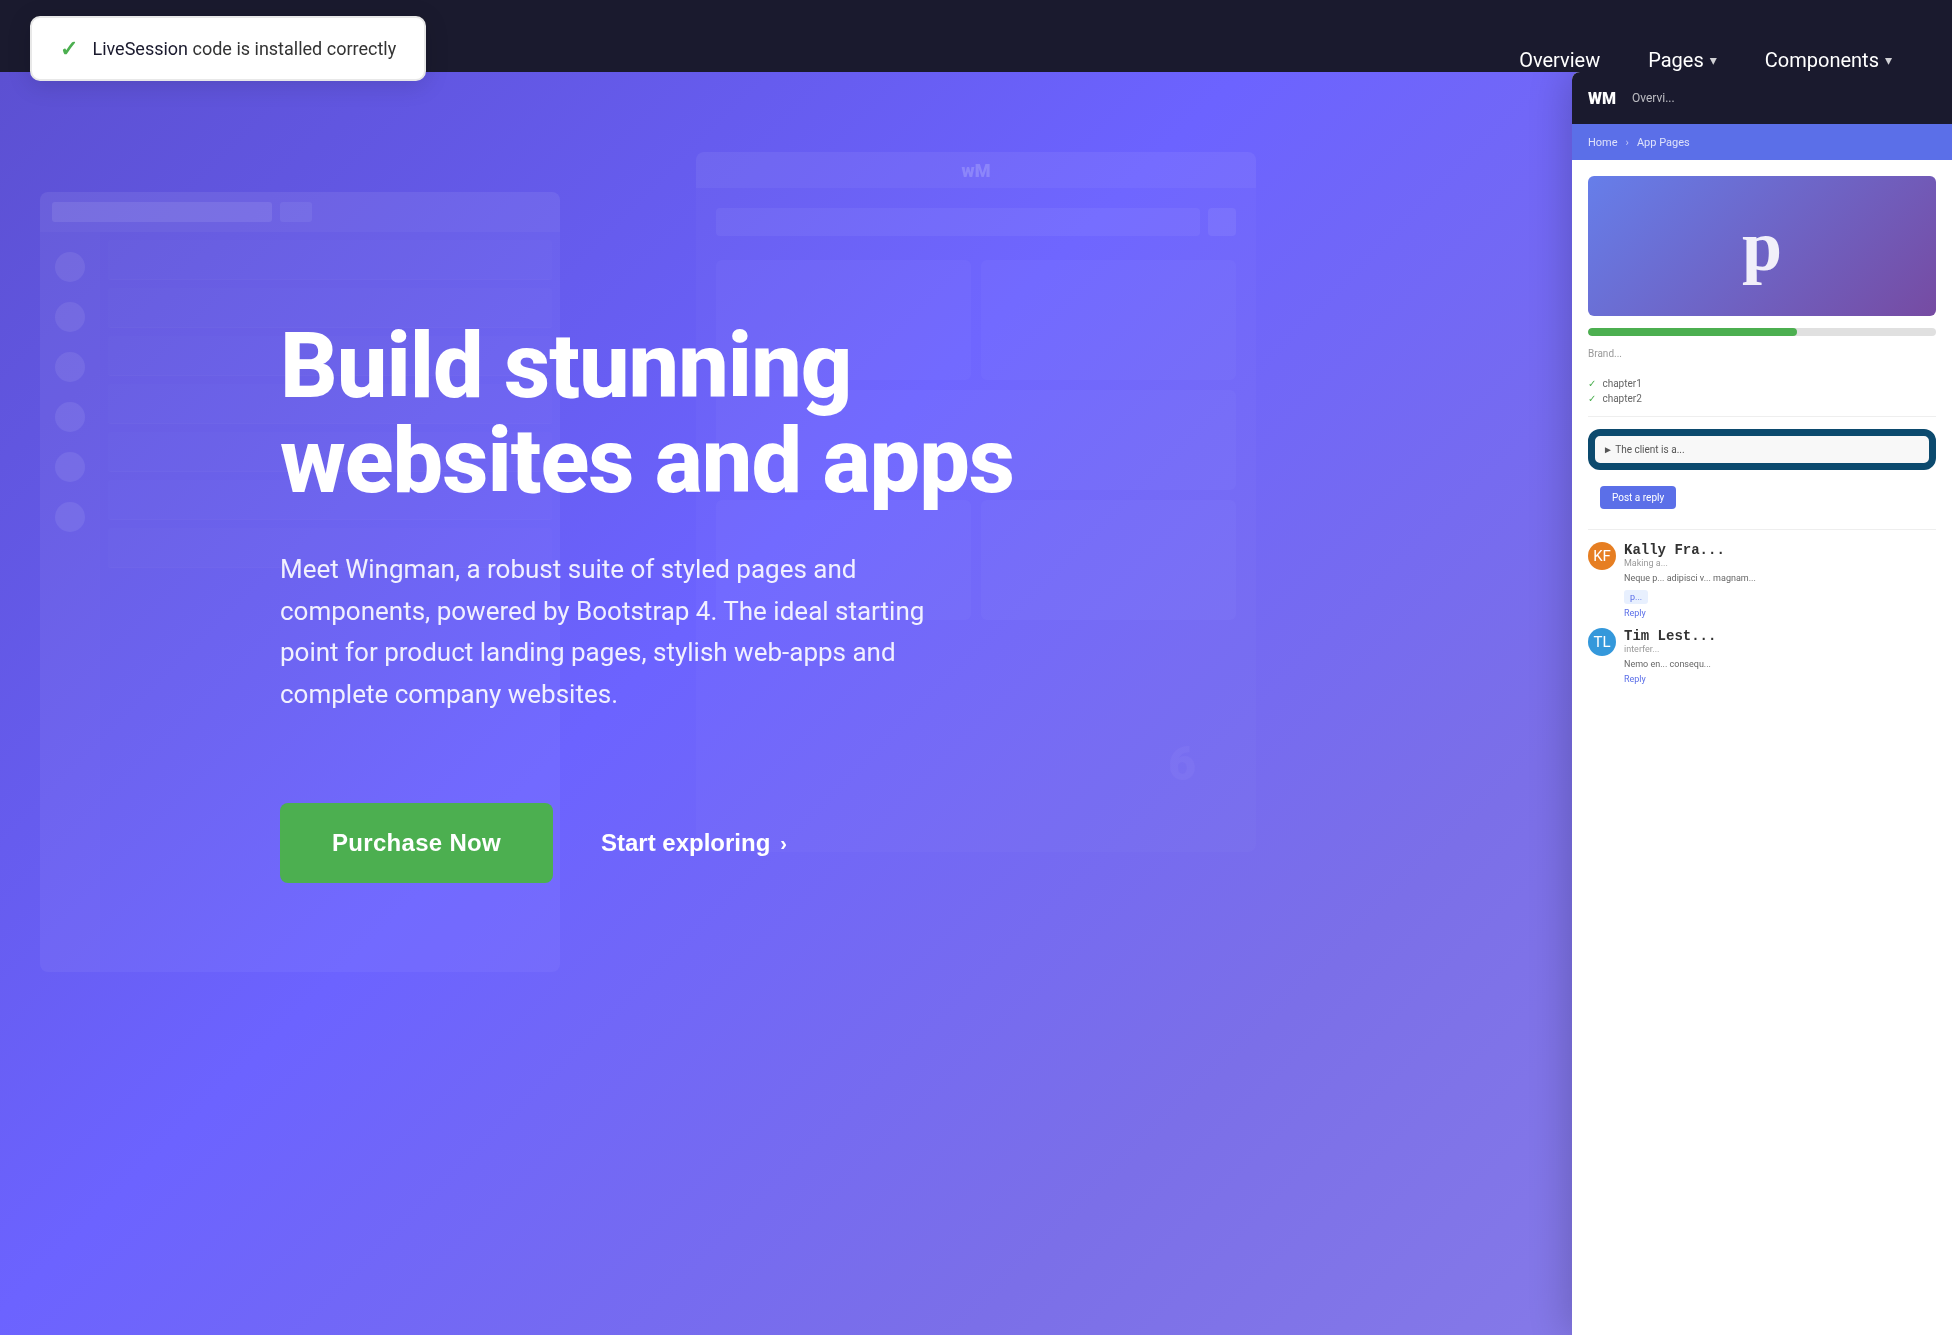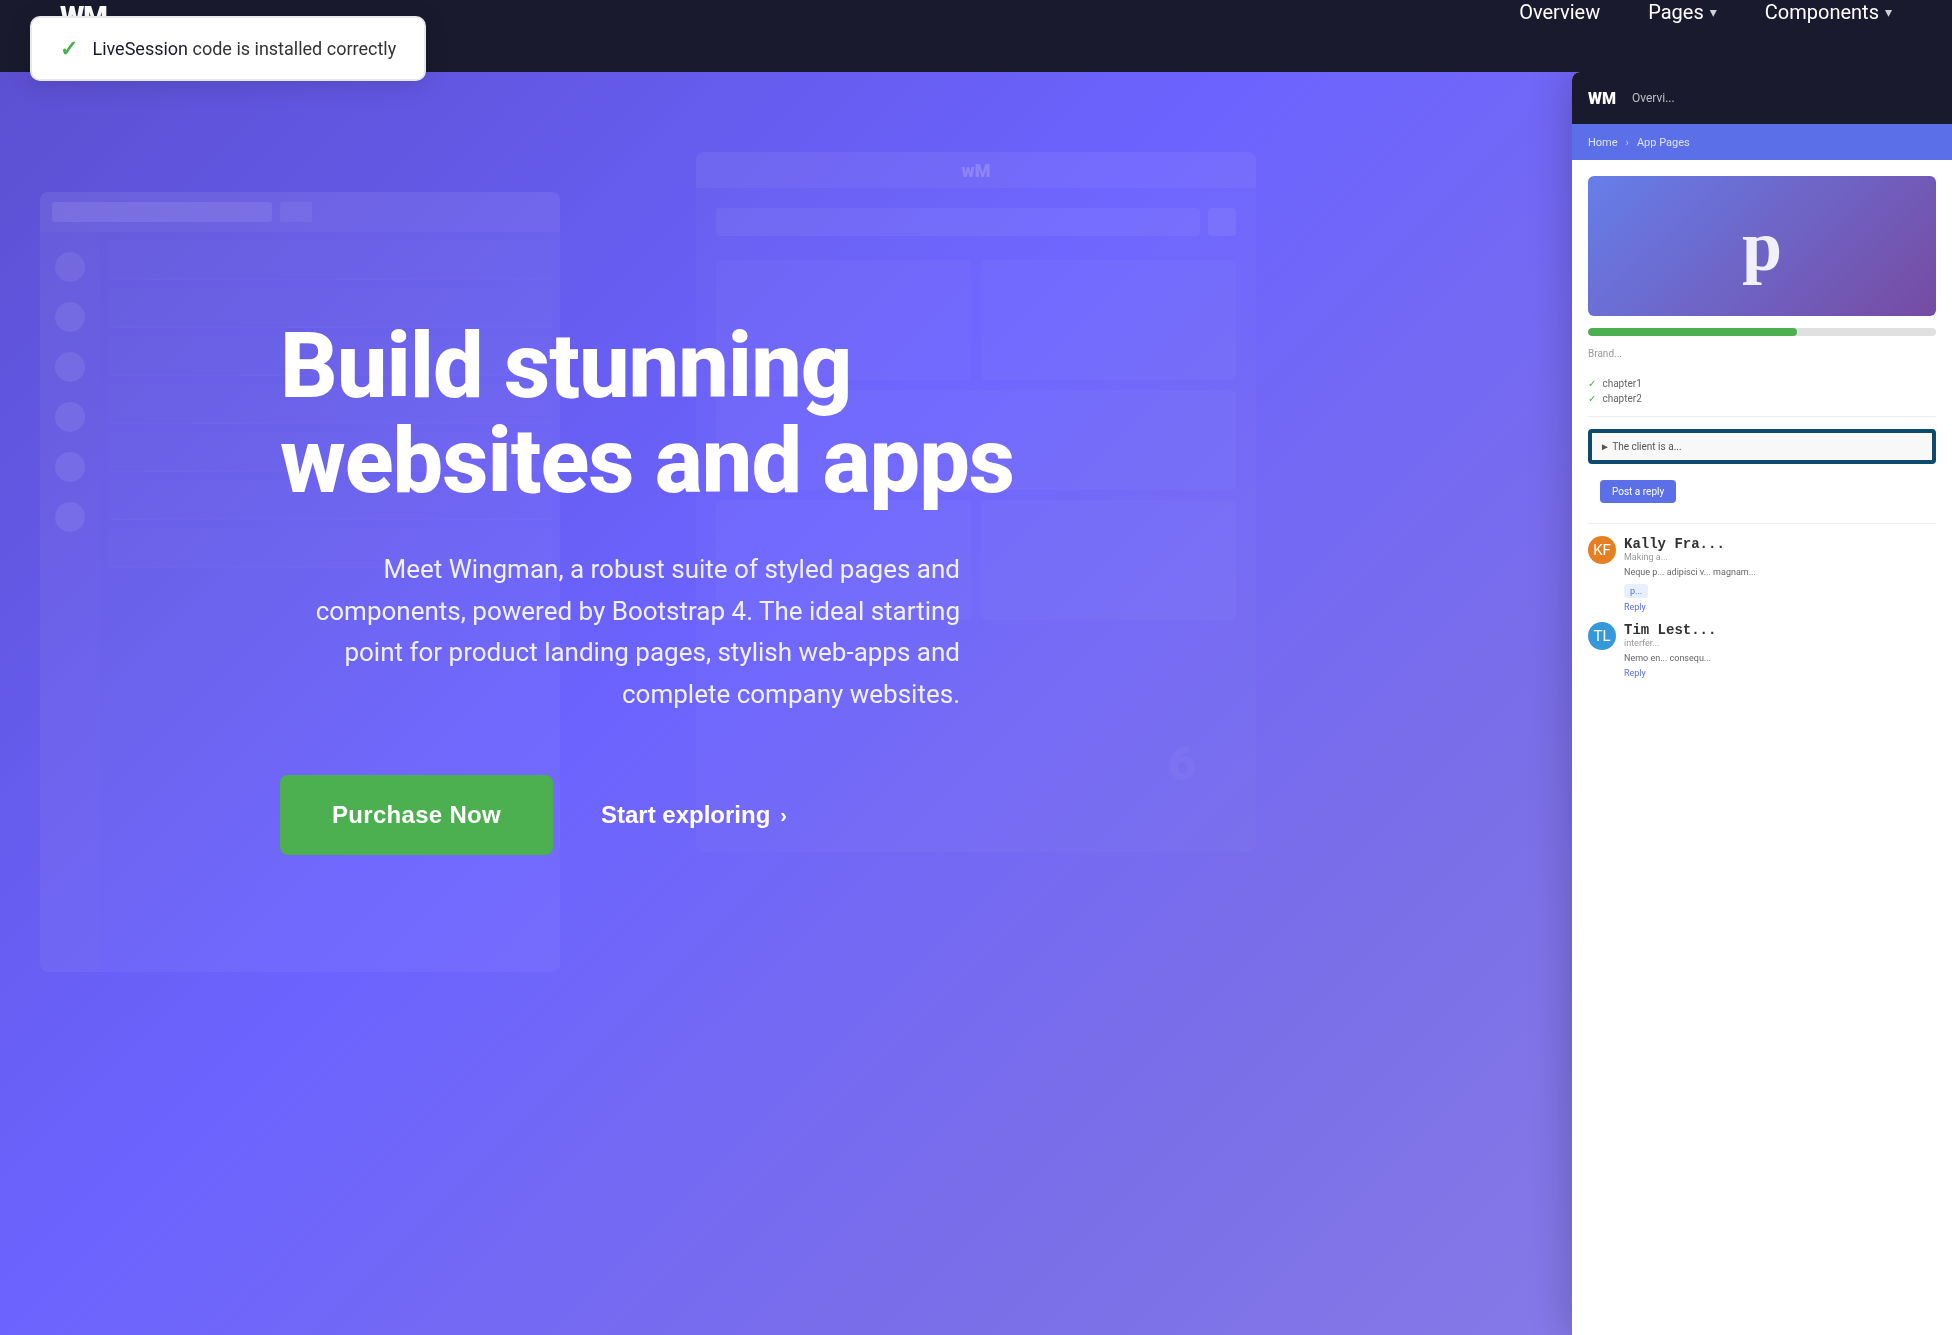--- a/index.html
+++ b/index.html
@@ -10,21 +10,21 @@
       font-family: -apple-system, BlinkMacSystemFont, 'Segoe UI', Roboto, sans-serif;
     }
 
     
     .navbar {
       position: absolute;
       top: 0; left: 0; right: 0;
       height: 72px;
       background: #1a1a2e;
       display: flex;
-      align-items: flex-start;
+      align-items: flex-end;
       padding: 0 60px;
       z-index: 100;
     }
     .navbar-logo {
       display: flex;
       align-items: center;
       margin-right: auto;
     }
     .logo-wm {
       font-size: 28px;
@@ -307,22 +307,22 @@
       color: #4CAF50;
       font-size: 10px;
     }
     .rp-divider {
       height: 1px;
       background: #eee;
       margin: 12px 0;
     }
     .rp-comment-box {
       background: #f8f8f8;
-      border: 4px solid #0c4a6e;
-      border-radius: 4px;
+      border: 7px solid #0c4a6e;
+      border-radius: 12px;
       padding: 8px;
       margin: 8px 0;
     }
     .rp-comment-text {
       font-size: 10px;
       color: #555;
     }
     .rp-post-reply-btn {
       background: #5b6fe8;
       color: white;
@@ -426,23 +426,22 @@
       font-weight: 800;
       color: #fff;
       line-height: 1.05;
       margin-bottom: 40px;
       letter-spacing: -1px;
     }
     .hero-subtitle {
       font-size: 26px;
       color: rgba(255,255,255,0.9);
       line-height: 1.6;
-      margin-bottom: 60px;
+      margin-bottom: 88px;
       max-width: 680px;
-      text-align: right;
     }
     .hero-buttons {
       display: flex;
       align-items: center;
       gap: 48px;
     }
     .btn-purchase {
       background: #4CAF50;
       color: #fff;
       font-size: 24px;

